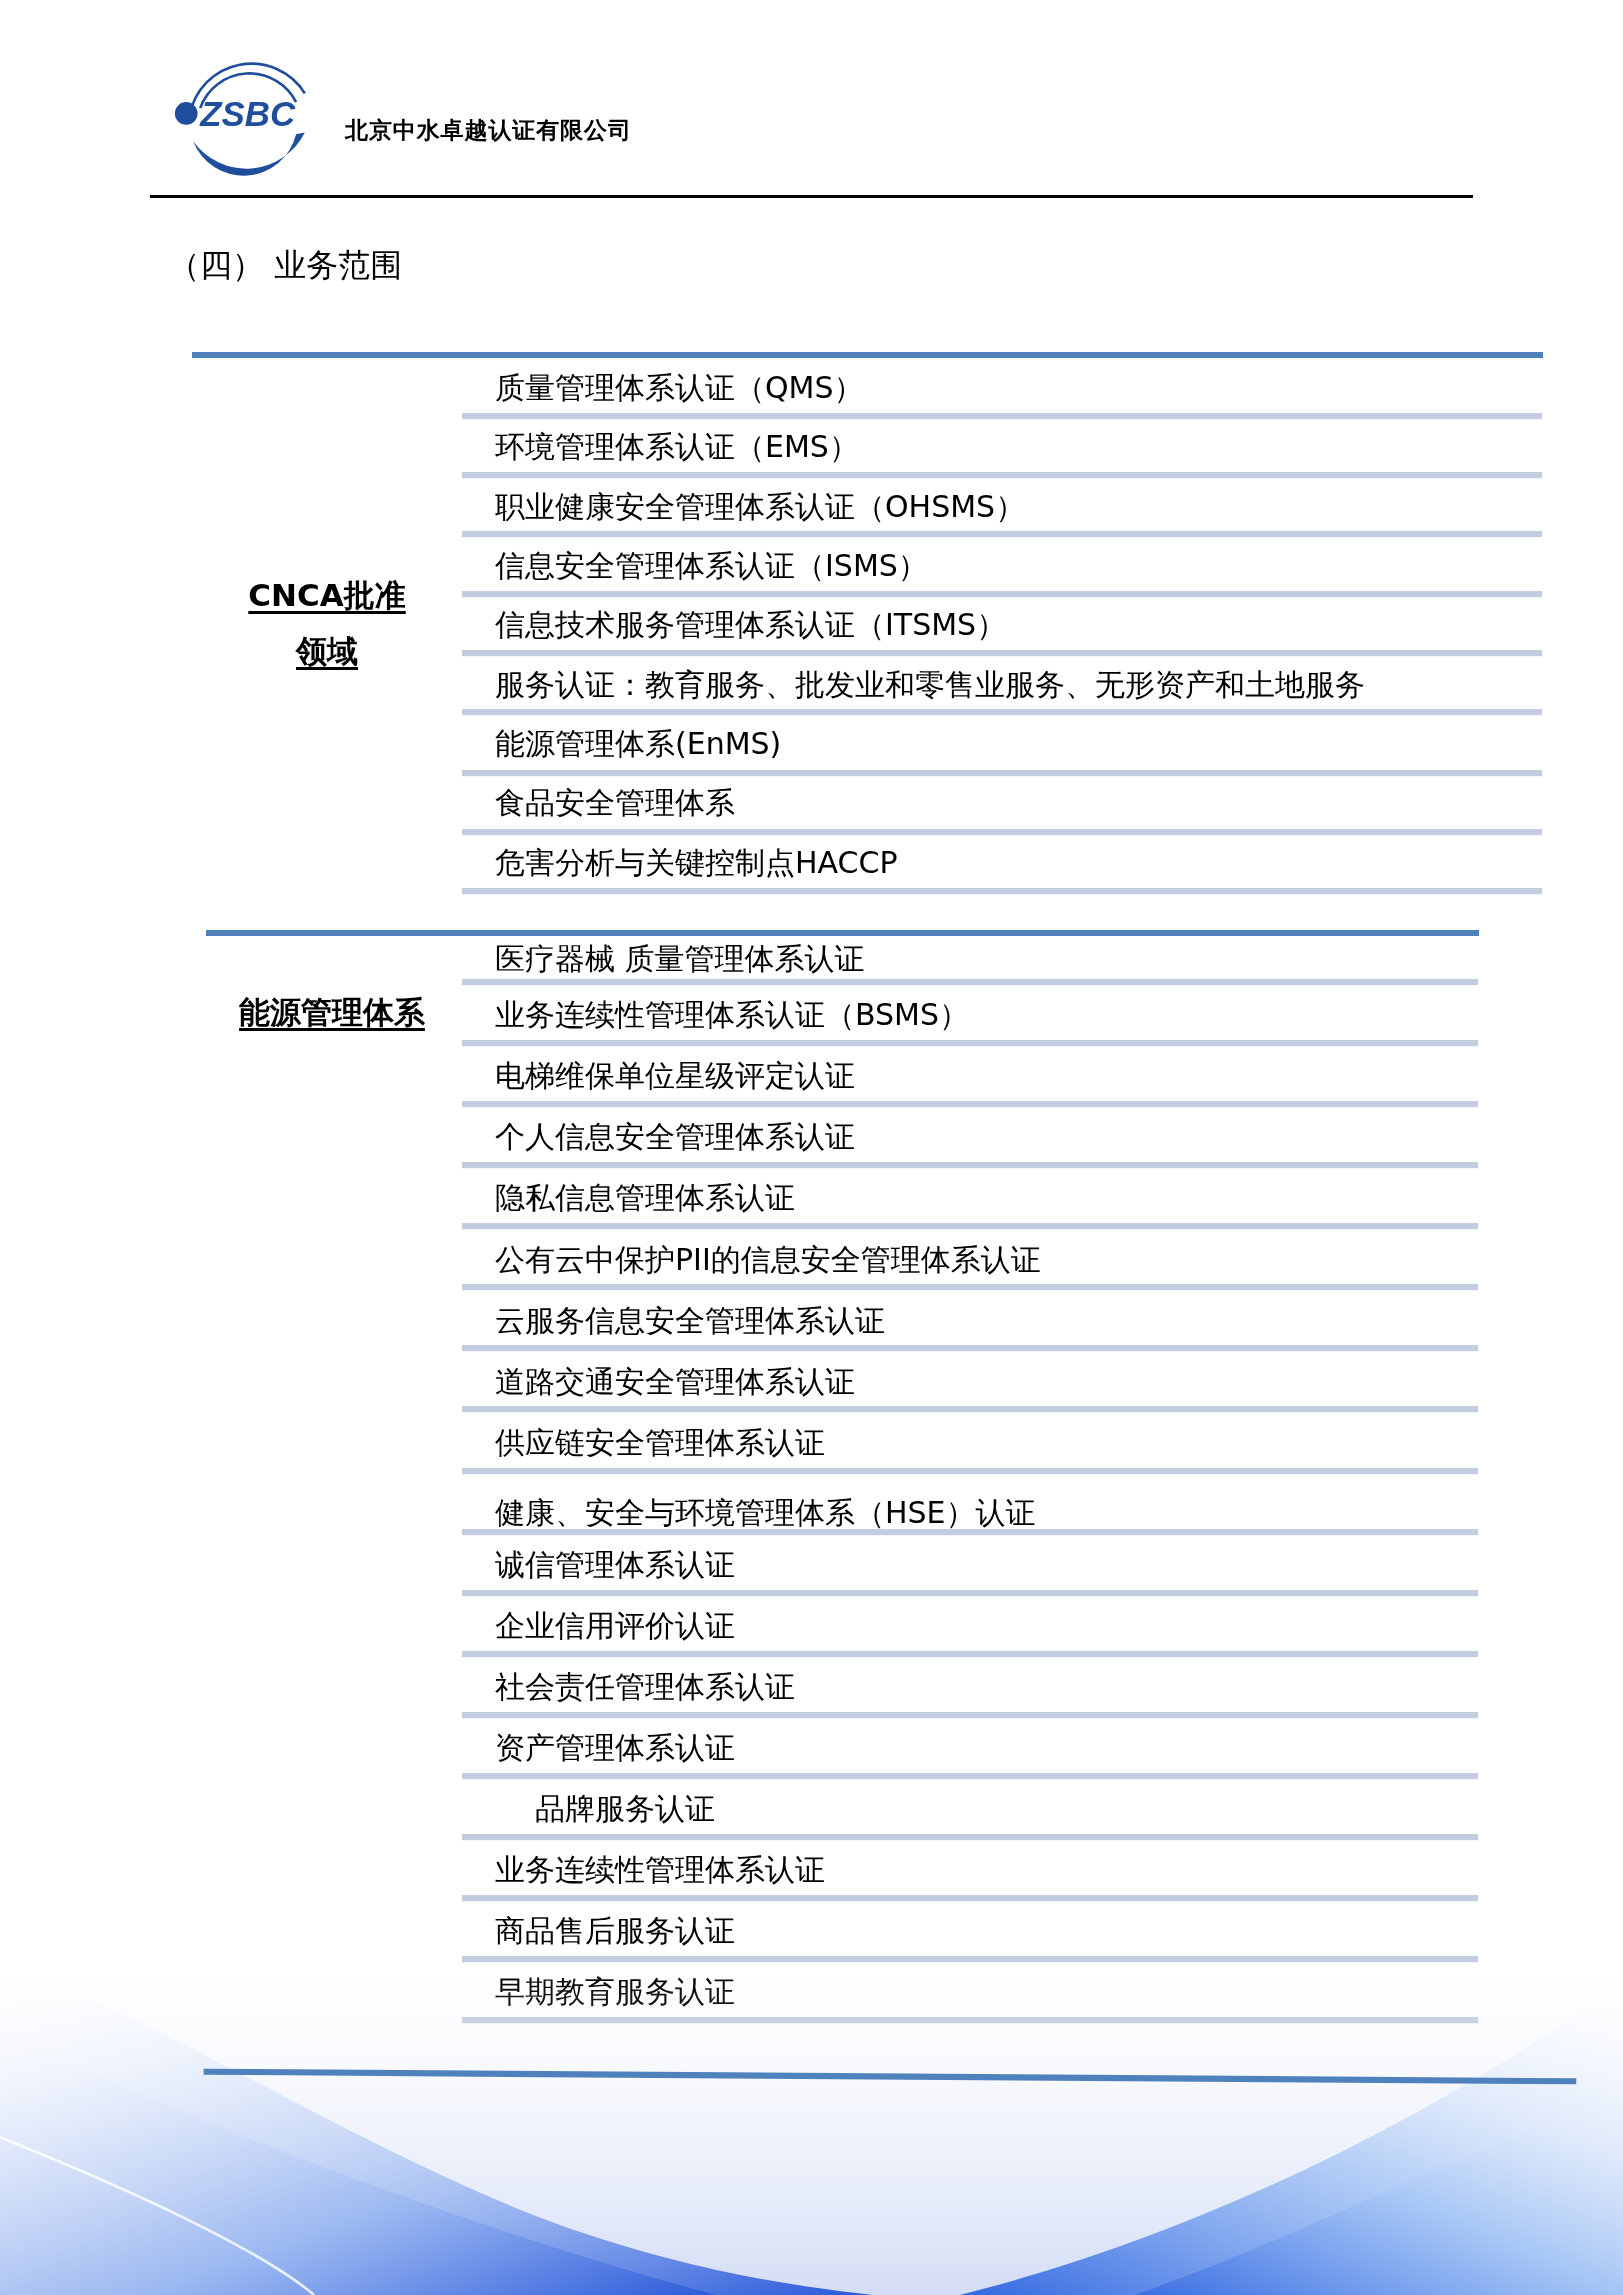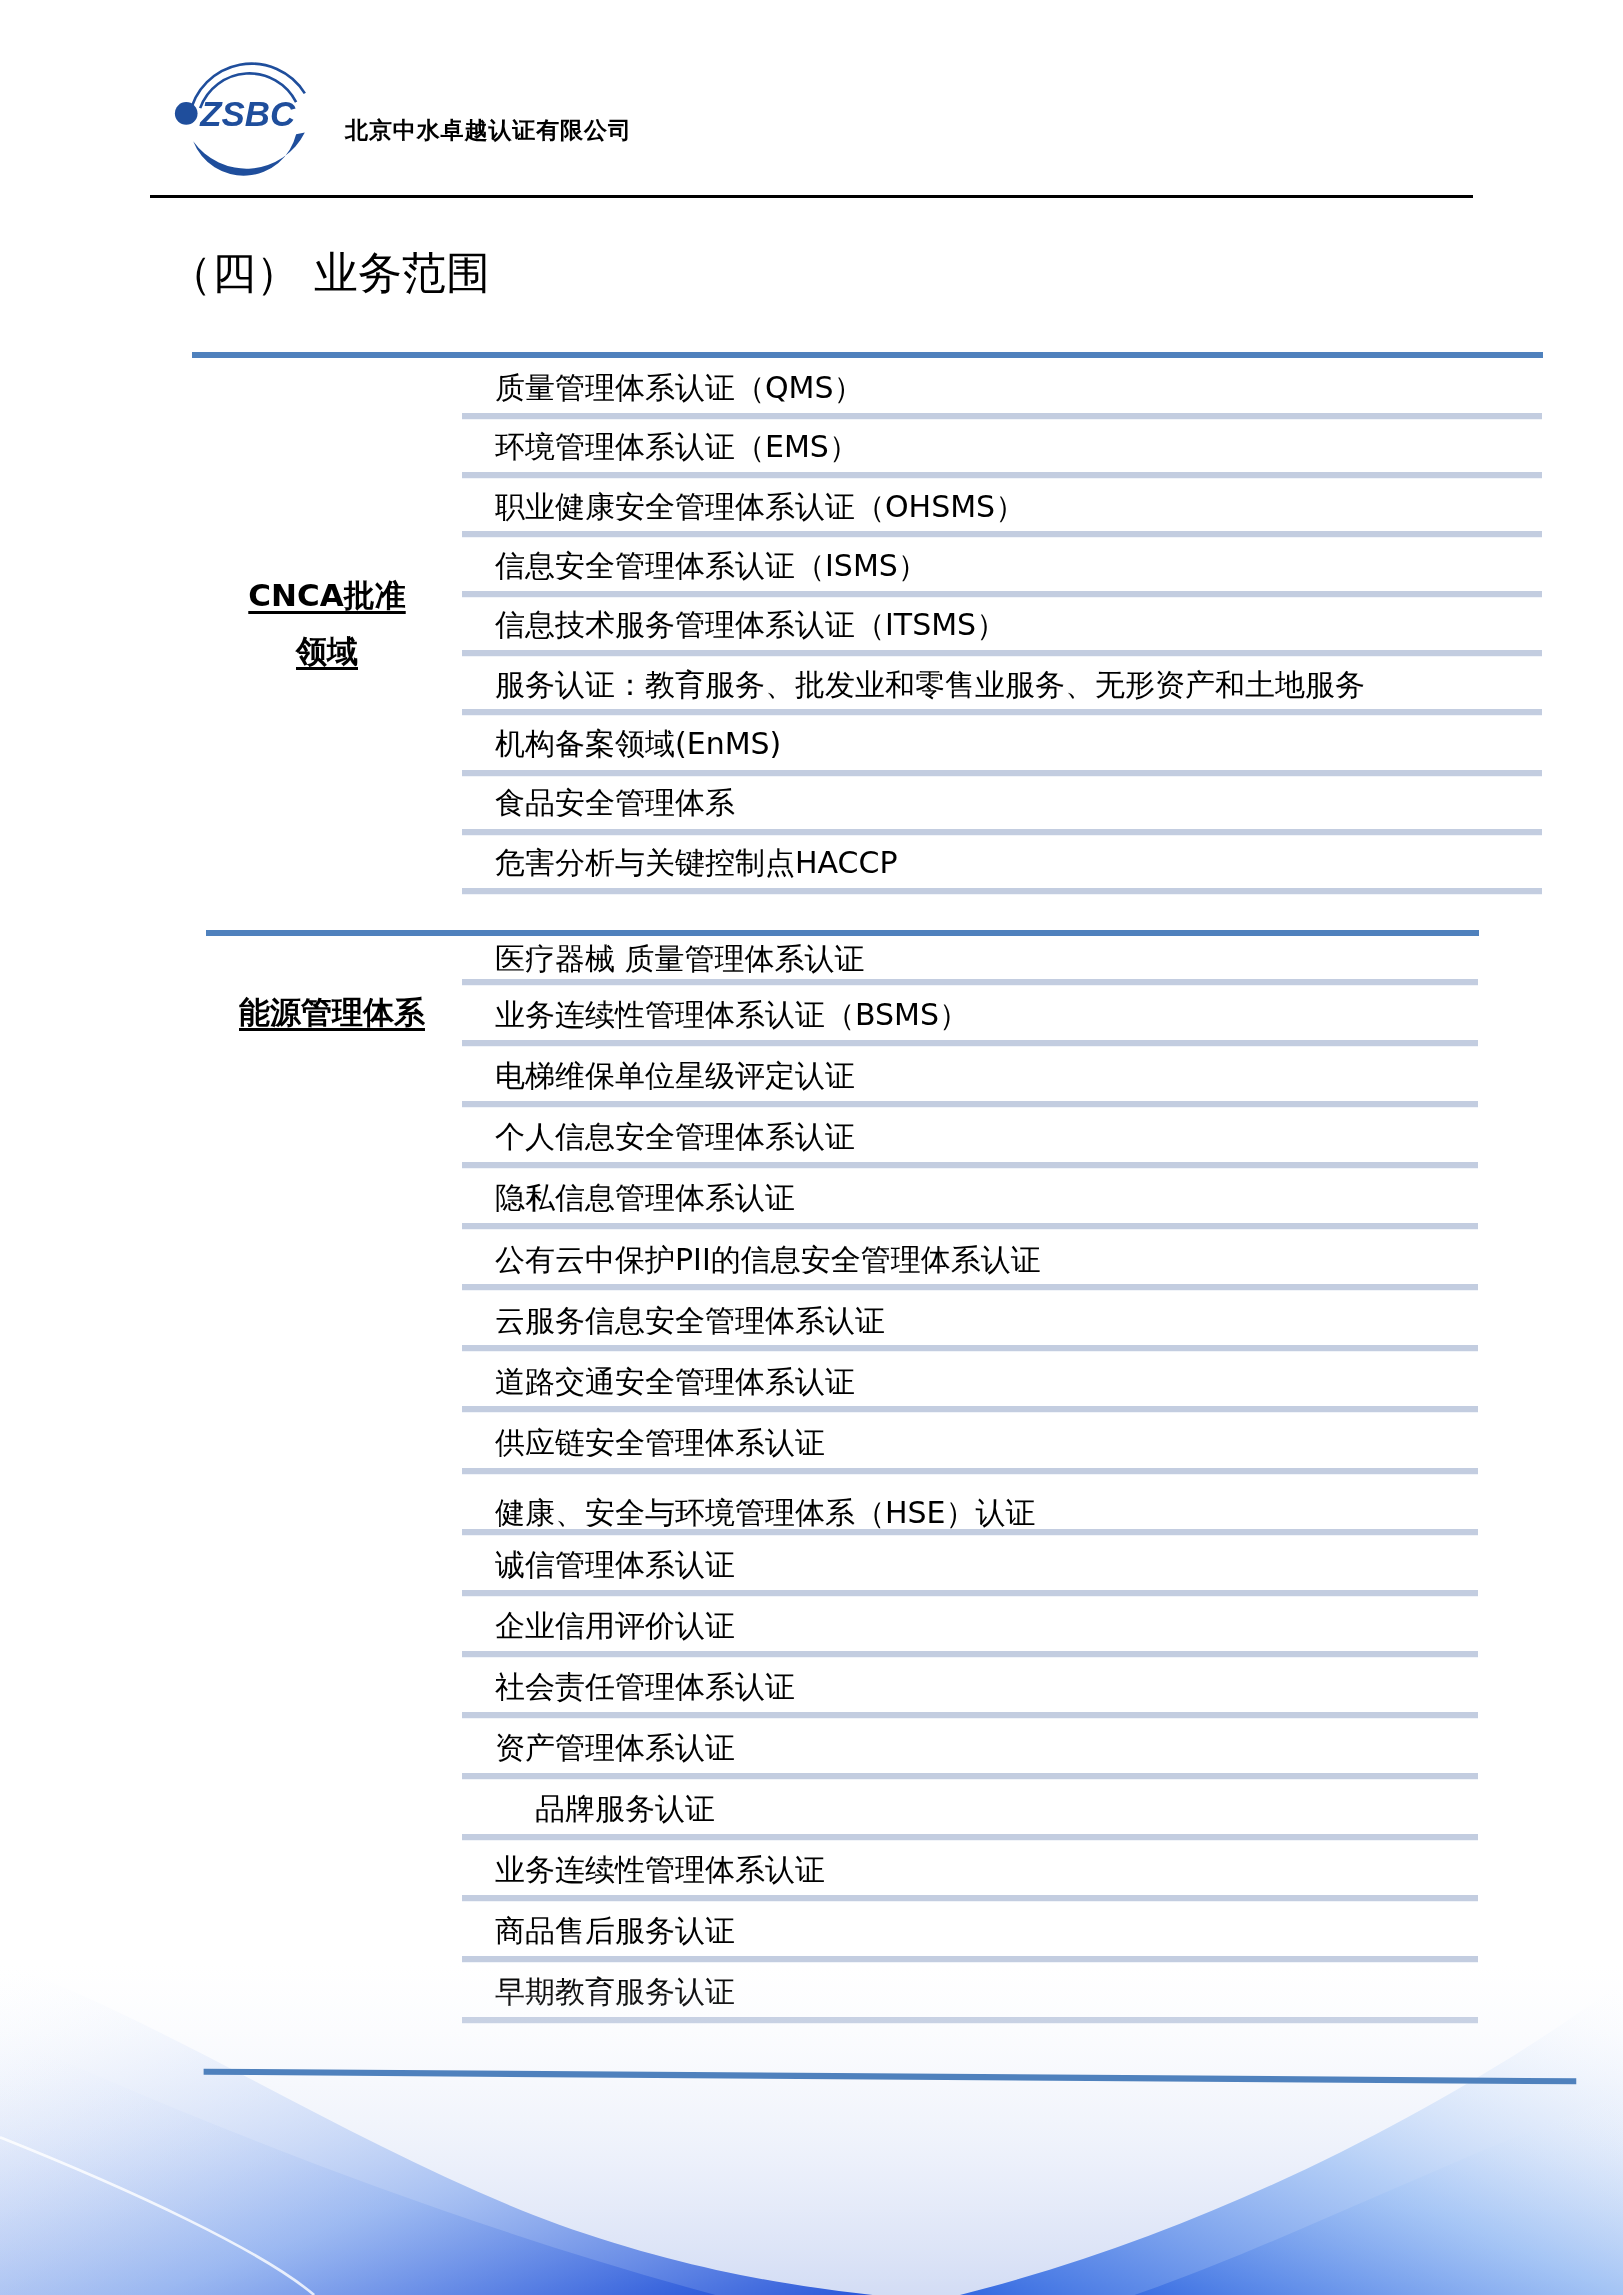--- a/index.html
+++ b/index.html
@@ -9,21 +9,21 @@
     font-family: "DejaVu Sans", "Liberation Sans", sans-serif;
     color: #000;
   }
   .abs { position: absolute; }
 
   
   .logo { left: 174px; top: 54px; width: 157px; height: 131px; }
   .company-name { left: 345px; top: 115px; font-size: 23px; letter-spacing: 0.9px; white-space: nowrap; font-weight: bold; }
   .header-rule { left: 150px; top: 195px; width: 1323px; height: 2.6px; background: #000; }
 
-  .section-title { left: 168px; top: 244px; font-family: "DejaVu Serif", "Liberation Serif", serif; font-size: 44px; white-space: nowrap; }
+  .section-title { left: 168px; top: 244px; font-family: "DejaVu Serif", "Liberation Serif", serif; font-size: 32px; white-space: nowrap; }
 
   
   .thick-rule { height: 6.1px; background: #4f81bd; }
   .sep { height: 6.1px; background: #c3cde0; border-bottom: 1.7px solid #f1f4f9; }
   .row-text { font-size: 30px; white-space: nowrap; line-height: 35px; }
   .group-label {
     font-size: 31px; font-weight: bold; text-decoration: underline; text-underline-offset: 5.2px;
     text-align: center; line-height: 56px; white-space: nowrap;
   }
 
@@ -58,21 +58,21 @@
 <div class="abs row-text" style="left:495px; top:429px;">环境管理体系认证（EMS）</div>
 <div class="abs sep" style="left:462px; top:472px; width:1080px;"></div>
 <div class="abs row-text" style="left:495px; top:489px;">职业健康安全管理体系认证（OHSMS）</div>
 <div class="abs sep" style="left:462px; top:531px; width:1080px;"></div>
 <div class="abs row-text" style="left:495px; top:548px;">信息安全管理体系认证（ISMS）</div>
 <div class="abs sep" style="left:462px; top:591px; width:1080px;"></div>
 <div class="abs row-text" style="left:495px; top:607px;">信息技术服务管理体系认证（ITSMS）</div>
 <div class="abs sep" style="left:462px; top:650px; width:1080px;"></div>
 <div class="abs row-text" style="left:495px; top:667px;">服务认证：教育服务、批发业和零售业服务、无形资产和土地服务</div>
 <div class="abs sep" style="left:462px; top:709px; width:1080px;"></div>
-<div class="abs row-text" style="left:495px; top:726px;">机构备案领域(EnMS)</div>
+<div class="abs row-text" style="left:495px; top:726px;">能源管理体系(EnMS)</div>
 <div class="abs sep" style="left:462px; top:770px; width:1080px;"></div>
 <div class="abs row-text" style="left:495px; top:785px;">食品安全管理体系</div>
 <div class="abs sep" style="left:462px; top:829px; width:1080px;"></div>
 <div class="abs row-text" style="left:495px; top:845px;">危害分析与关键控制点HACCP</div>
 <div class="abs sep" style="left:462px; top:888px; width:1080px;"></div>
 
 <div class="abs thick-rule" style="left:206px; top:930px; width:1273px;"></div>
 <div class="abs group-label" style="left:214px; top:984px; width:236px;">
   <div>能源管理体系</div>
 </div>

